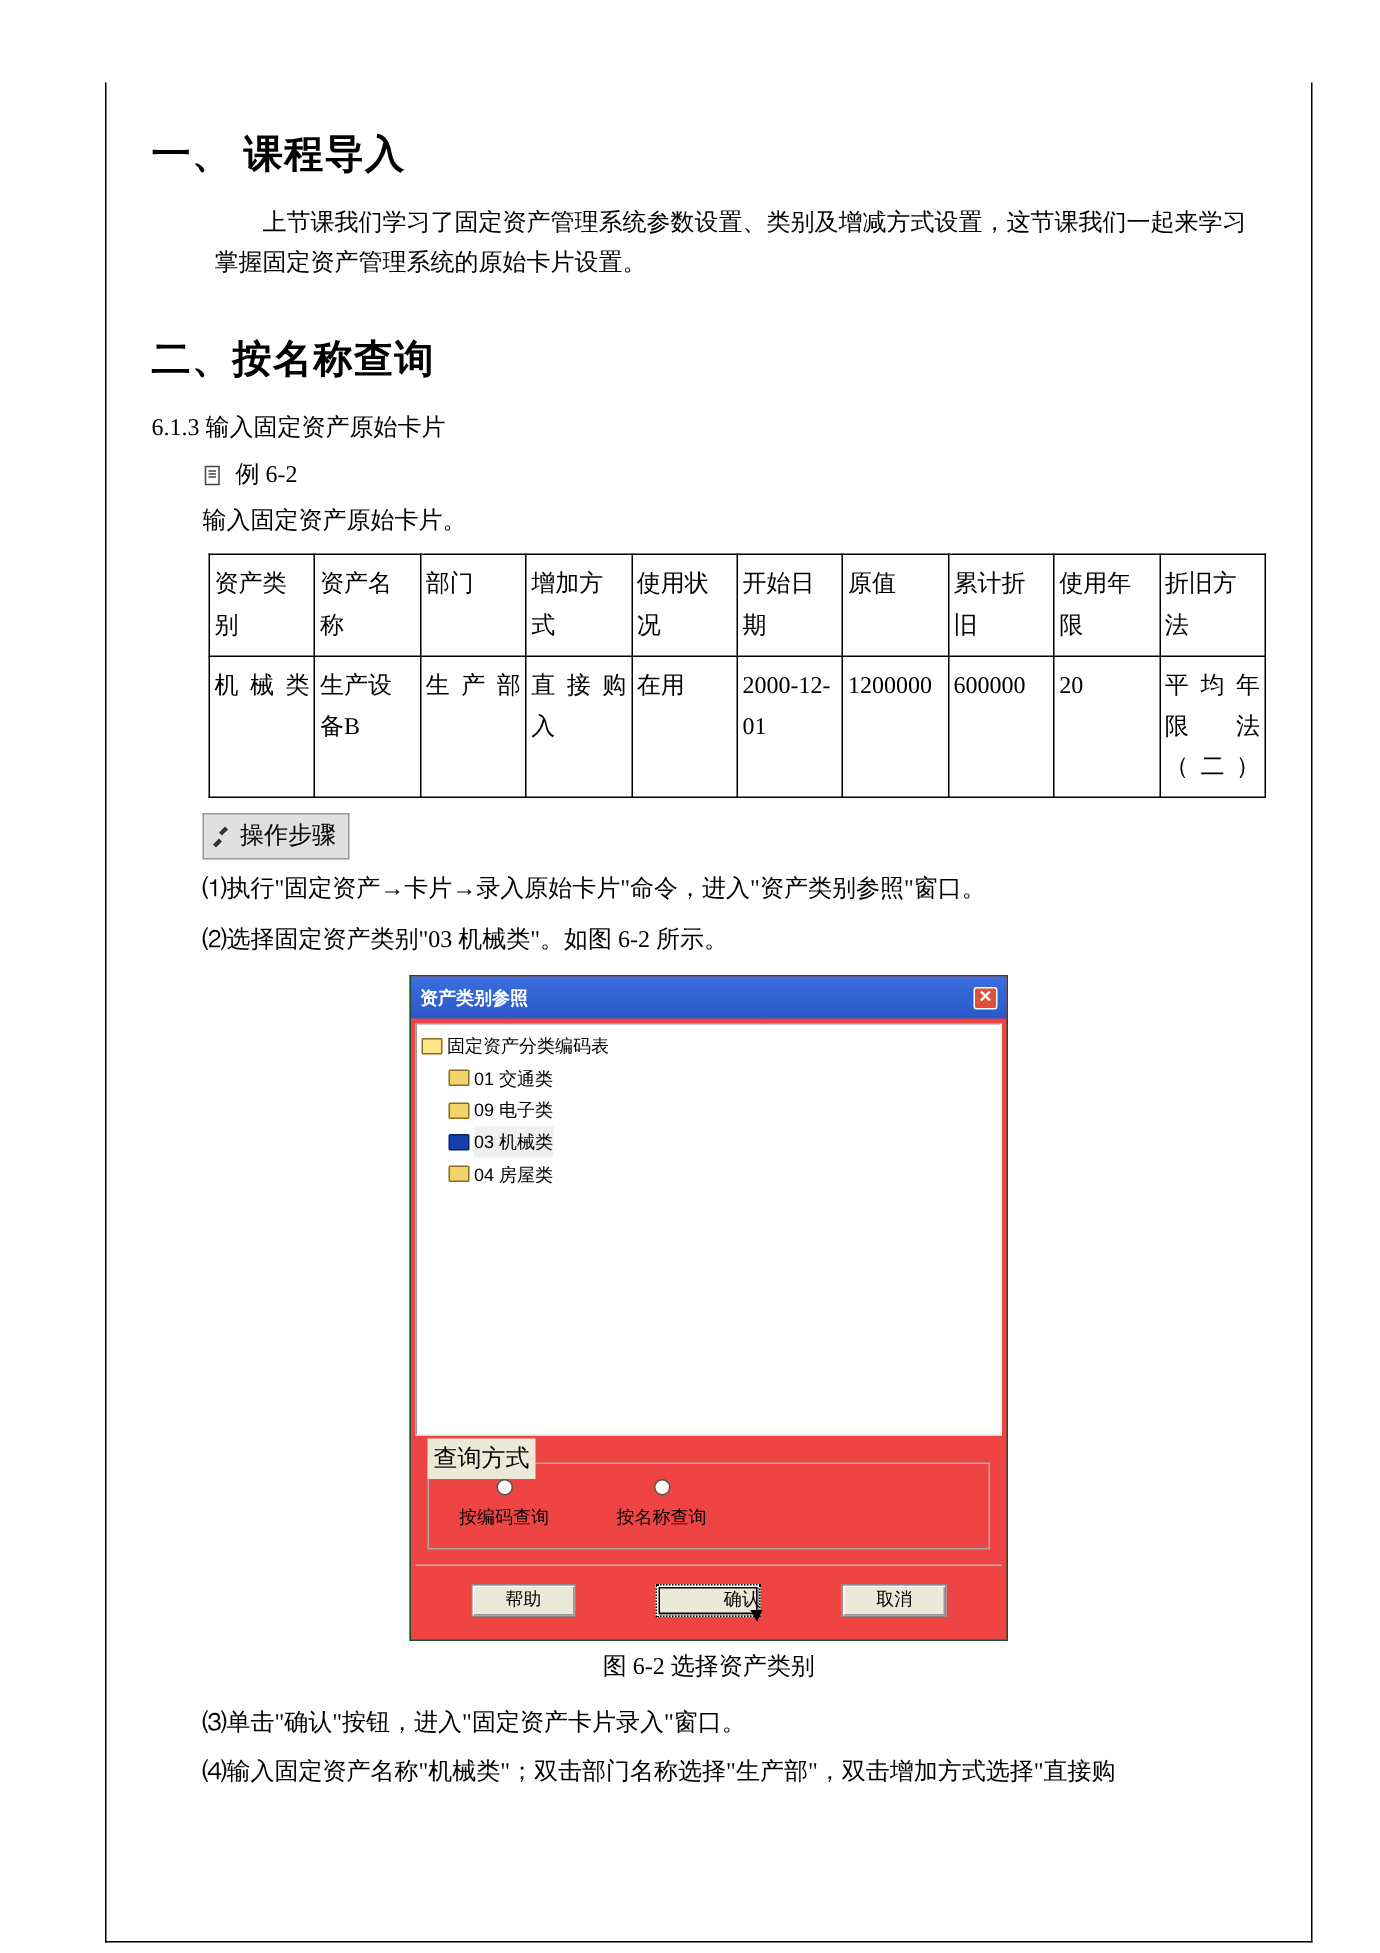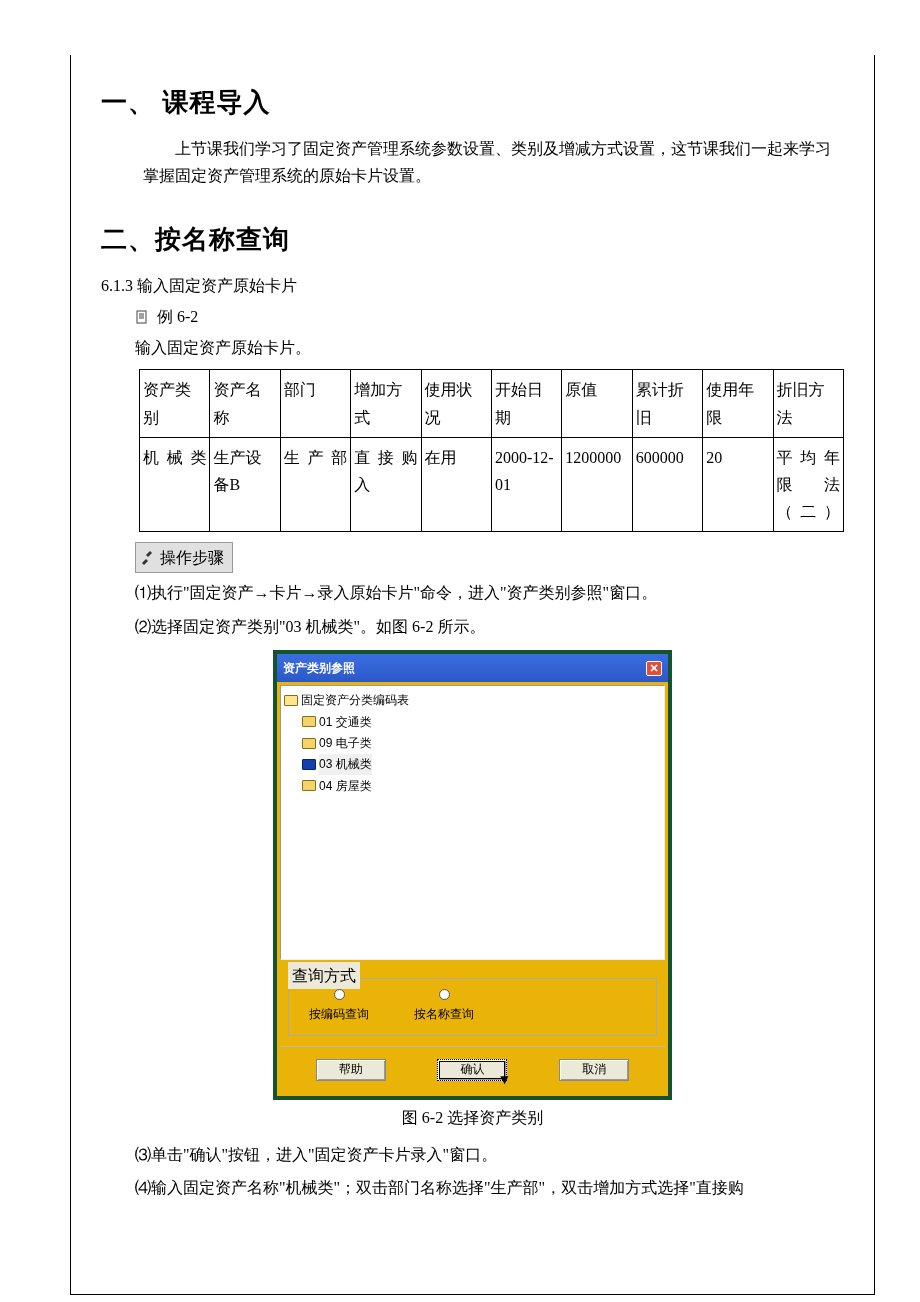--- a/index.html
+++ b/index.html
@@ -55,22 +55,22 @@
   width: 98px;
   padding: 1px 4px;
   border: 1px solid #999;
 }
 .step-line { margin: 6px 0 6px 34px; }
 
 
 .dlg-wrap { display: flex; justify-content: center; margin: 10px 0 4px 0; }
 .dlg {
   width: 399px;
-  border: 4px solid #14532d;
-  background: #eab308;
+  border: 1px solid #14532d;
+  background: #ef4444;
   font-family: "SimSun", sans-serif;
   font-size: 12px;
 }
 .dlg-title {
   background: linear-gradient(#3a6ee0, #2b58c9);
   color: #fff;
   font-weight: bold;
   padding: 4px 6px;
   display: flex; justify-content: space-between; align-items: center;
 }
@@ -127,21 +127,21 @@
 }
 .wbtn {
   min-width: 70px; height: 22px;
   border: 1px solid #888;
   background: #ece9d8;
   font-size: 12px;
   display: flex; align-items: center; justify-content: center;
   box-shadow: 1px 1px 0 #fff inset, -1px -1px 0 #999 inset;
 }
 .wbtn.focus { border: 1px dotted #000; outline: 1px solid #000; outline-offset: -3px; }
-.cursor { position: relative; }
+.cursor { position: relative; justify-content: flex-end; }
 .cursor::after {
   content: "";
   position: absolute;
   right: -3px; bottom: -3px;
   width: 0; height: 0;
   border-left: 7px solid #000;
   border-top: 4px solid transparent;
   border-bottom: 5px solid transparent;
   transform: rotate(-30deg);
 }

